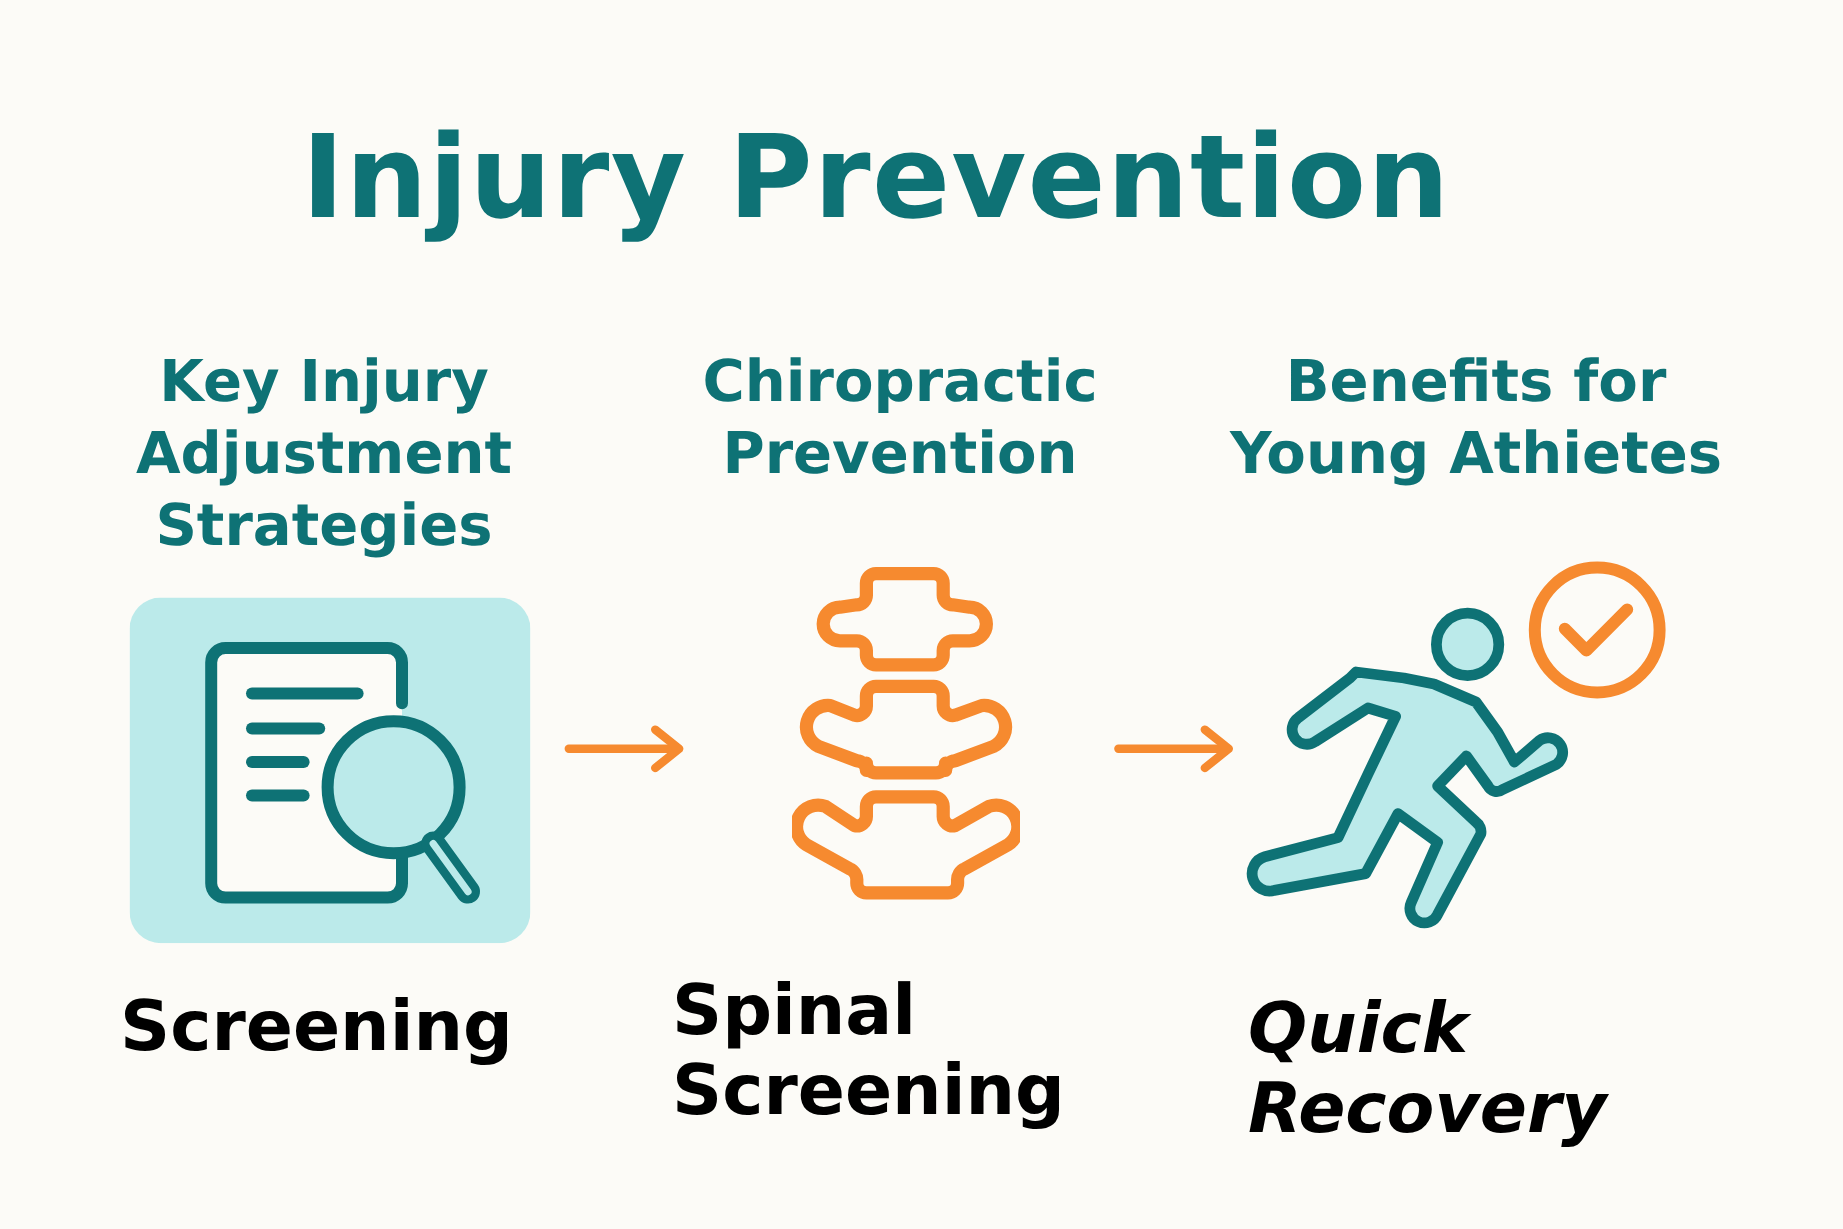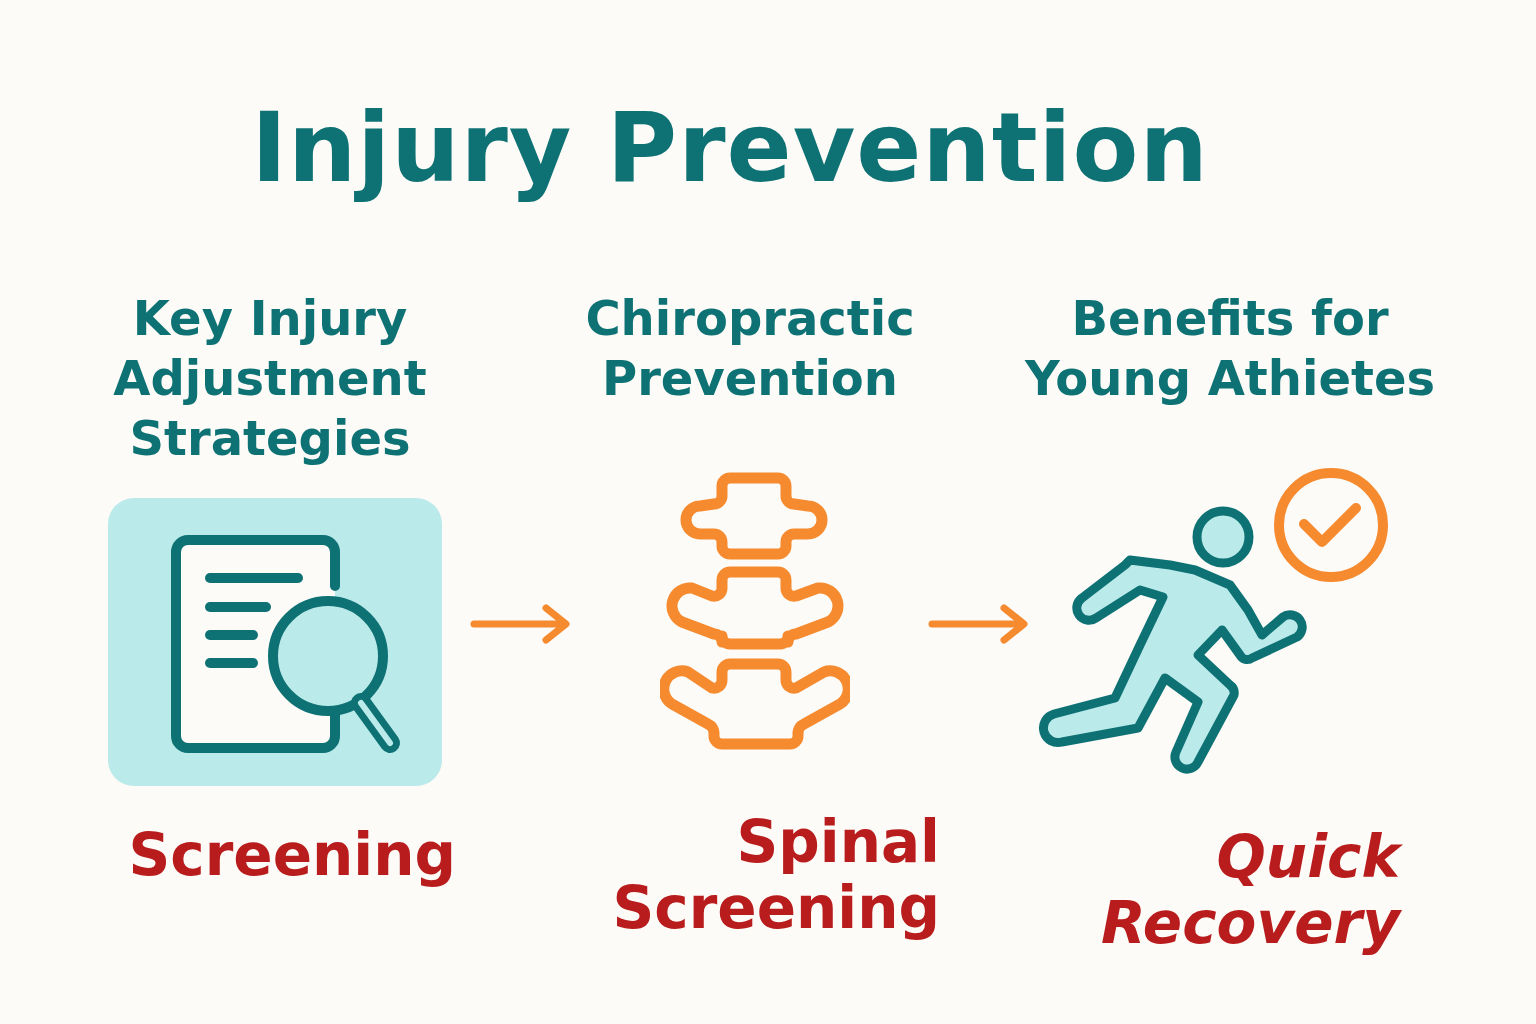--- a/index.html
+++ b/index.html
@@ -12,22 +12,22 @@
   }
   .title {
     position:absolute; left:0; top:92px; width:1460px; text-align:center;
     font-size:96px; font-weight:bold; color:#0e7275; letter-spacing:1px;
   }
   .heading {
     position:absolute; text-align:center; font-weight:bold;
     font-size:48px; line-height:60px; color:#0e7275;
   }
   .label {
-    position:absolute; text-align:right; font-weight:bold;
-    font-size:58px; line-height:66px; color:#b91c1c;
+    position:absolute; text-align:left; font-weight:bold;
+    font-size:58px; line-height:66px; color:#000000;
   }
   .icon { position:absolute; }
   .arrow { position:absolute; }
 </style>
 </head>
 <body>
 
 <div class="title">Injury Prevention</div>
 
 <div class="heading" style="left:100px; top:288px; width:340px;">

